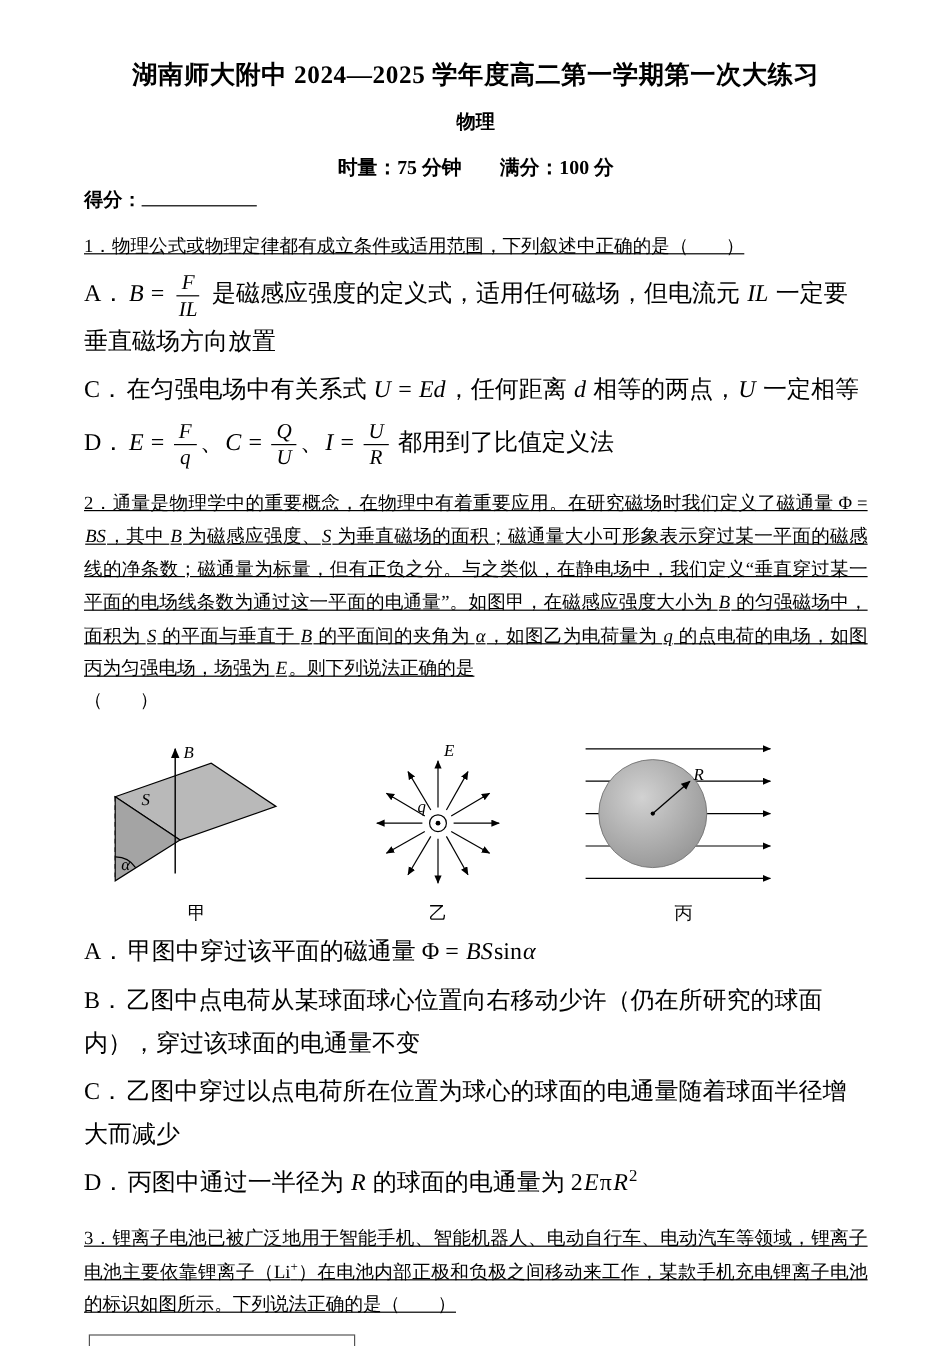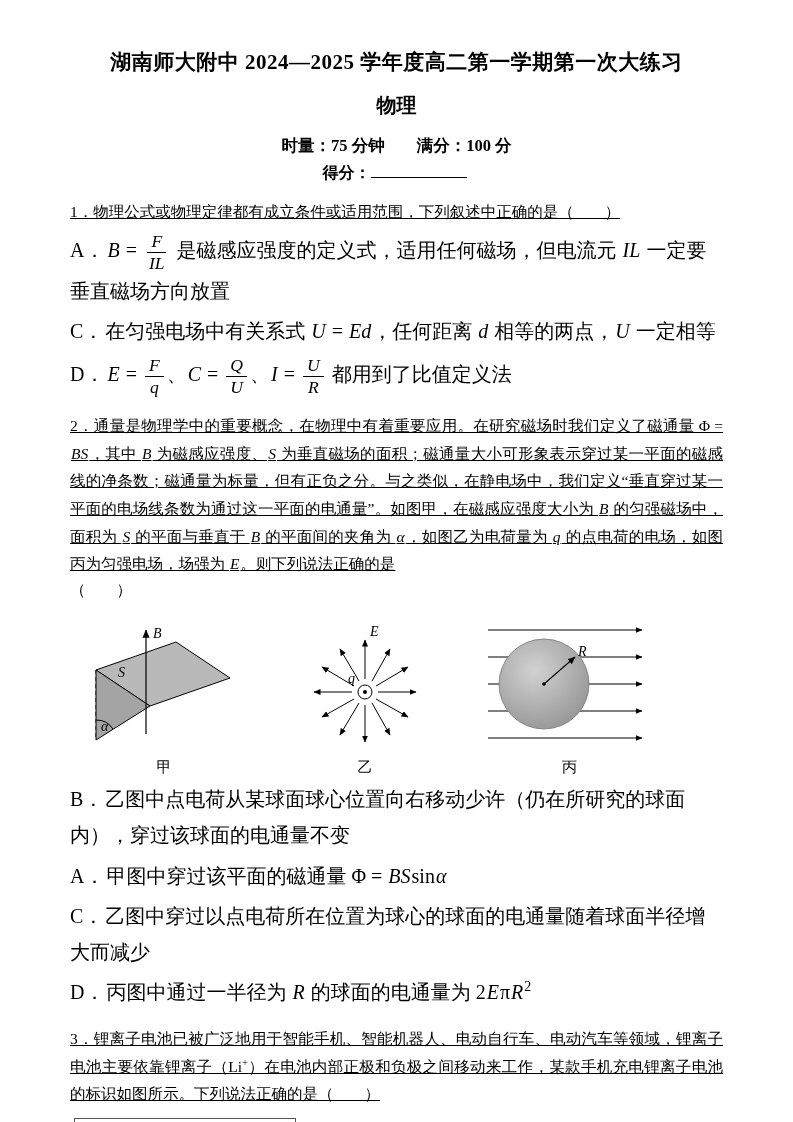--- a/index.html
+++ b/index.html
@@ -1,23 +1,23 @@
 <!DOCTYPE html>
 <html><head>
 <meta charset="utf-8">
 <style>
   *{box-sizing:border-box;}
   html,body{margin:0;padding:0;}
   body{width:793px;height:1122px;background:#ffffff;color:#000;
        font-family:"Liberation Serif","DejaVu Serif",serif;overflow:hidden;}
   .page{padding:48px 70px 0 70px;}
   .title{font-size:21px;font-weight:bold;text-align:center;letter-spacing:0.5px;}
-  .subject{font-size:20px;font-weight:bold;text-align:center;margin-top:16px;}
+  .subject{font-size:16px;font-weight:bold;text-align:center;margin-top:16px;}
   .meta{display:flex;justify-content:center;gap:32px;font-size:16.5px;font-weight:bold;margin-top:16px;}
-  .score-line{text-align:center;font-size:16px;font-weight:bold;margin-top:6px;padding-right:4px;}
+  .score-line{text-align:left;font-size:16px;font-weight:bold;margin-top:6px;padding-right:4px;}
   .blank{display:inline-block;width:96px;border-bottom:1.5px solid #000;height:15px;vertical-align:baseline;}
   .section-head{font-size:16px;font-weight:bold;line-height:1.8;margin-top:10px;text-align:justify;}
   .question{margin-top:14px;}
   .stem{font-size:15.5px;line-height:1.78;margin-top:4px;text-decoration:underline;}
   .justify{text-align:justify;}
   .bracket-line{font-size:15.5px;line-height:1.6;}
   .option{font-size:20px;line-height:1.78;margin:5px 0;}
   .opt-label{margin-right:2px;}
   .var{font-style:italic;padding:0 1px;}
   sup{font-size:0.7em;line-height:0;}
@@ -144,22 +144,22 @@
           <circle cx="62" cy="74" r="45" fill="url(#sphGrad)" stroke="#777" stroke-width="0.8"></circle>
           <circle cx="62" cy="74" r="1.8" fill="#000"></circle>
           <line x1="62" y1="74" x2="93" y2="47" stroke="#000" stroke-width="1.1" marker-end="url(#arrC)"></line>
           <text x="96" y="46" class="svgvar">R</text>
         </svg>
         <div class="figcap">丙</div>
       </div>
 
     </div>
 
+    <div class="option"><span class="opt-label">A．</span><span class="opt-body">甲图中穿过该平面的磁通量 Φ = <span class="var">BS</span>sin<span class="var">α</span></span></div>
     <div class="option"><span class="opt-label">B．</span><span class="opt-body">乙图中点电荷从某球面球心位置向右移动少许（仍在所研究的球面内），穿过该球面的电通量不变</span></div>
-    <div class="option"><span class="opt-label">A．</span><span class="opt-body">甲图中穿过该平面的磁通量 Φ = <span class="var">BS</span>sin<span class="var">α</span></span></div>
     <div class="option"><span class="opt-label">C．</span><span class="opt-body">乙图中穿过以点电荷所在位置为球心的球面的电通量随着球面半径增大而减少</span></div>
     <div class="option"><span class="opt-label">D．</span><span class="opt-body">丙图中通过一半径为 <span class="var">R</span> 的球面的电通量为 2<span class="var">E</span>π<span class="var">R</span><sup>2</sup></span></div>
   </div>
 
   <div class="question">
     <div class="stem justify">3．锂离子电池已被广泛地用于智能手机、智能机器人、电动自行车、电动汽车等领域，锂离子电池主要依靠锂离子（Li<sup>+</sup>）在电池内部正极和负极之间移动来工作，某款手机充电锂离子电池的标识如图所示。下列说法正确的是（　　）</div>
     <div class="battery">
       <div>锂离子电池 BLP565</div>
       <div>标准电压：3.8V</div>
 

